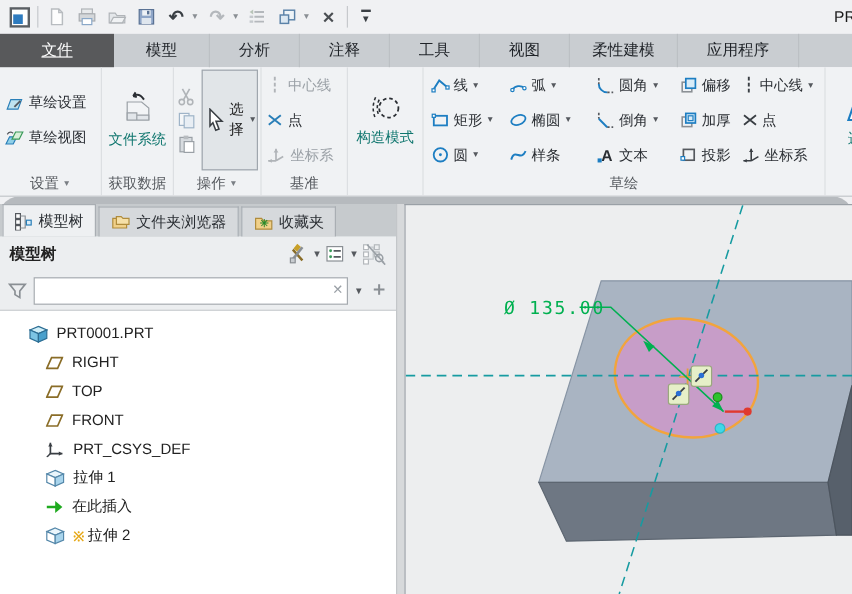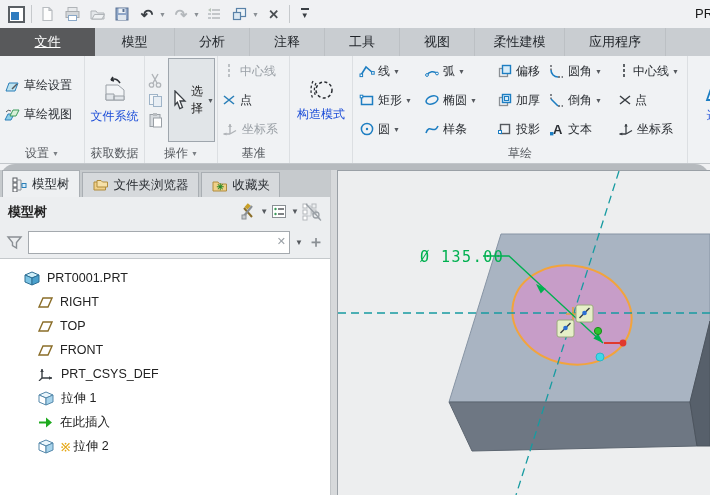--- a/index.html
+++ b/index.html
@@ -31,21 +31,21 @@
   .ribbon { height:108px; display:flex; background:#f0f2f4; border-bottom:1px solid #c2c6ca; overflow:hidden; }
   .rgroup { display:flex; flex-direction:column; border-right:1px solid #dcdfe2; flex:0 0 auto; }
   .rbody { flex:1 1 auto; display:flex; }
   .rlabel { height:19px; display:flex; align-items:center; justify-content:center; gap:3px;
     font-size:12px; color:#55595e; }
   .rlabel .dd { font-size:7px; color:#7a7f84; }
   .vstack { display:flex; flex-direction:column; justify-content:center; }
   .sbtn { display:flex; align-items:center; gap:4px; height:29px; padding:0 4px; font-size:12px; color:#2a2e33; }
   .sbtn.disabled { color:#9aa0a6; }
   .bigbtn { display:flex; flex-direction:column; align-items:center; justify-content:center; gap:3px;
-    font-size:12px; color:#1d4ed8; padding:2px 4px; }
+    font-size:12px; color:#0f766e; padding:2px 4px; }
   .icn { display:inline-flex; align-items:center; justify-content:center; flex:0 0 auto; }
   .dd8 { font-size:7px; color:#55595e; }
   .ops-icons { display:flex; flex-direction:column; justify-content:center; gap:3px; padding:0 2px; }
   .select-btn { width:47px; margin:2px 2px; border:1px solid #9fa6ad; background:#e1e5e8;
     display:flex; align-items:center; justify-content:center; gap:2px; font-size:12px; }
   .sketch-grid { display:flex; padding-left:4px; }
   .scol { display:flex; flex-direction:column; justify-content:center; }
   .scell { display:flex; align-items:center; gap:3px; height:29px; padding:0 4px 0 2px; font-size:12px; color:#2a2e33; white-space:nowrap; }
 
   
@@ -320,20 +320,45 @@
           <span>椭圆</span>
             <span class="dd8">▼</span>
         </div>
         <div class="scell">
           <svg class="icn" width="16" height="16">
               <path d="M2,12 C5,2 10,14 14,5" fill="none" stroke="#1d7ec2" stroke-width="1.6"></path>
             </svg>
           <span>样条</span>
         </div>
       </div>
+      <div class="scol" style="width:70px">
+        <div class="scell">
+          <svg class="icn" width="16" height="16">
+              <path d="M2,2 V7 M9,14 H14" stroke="#55595e" stroke-width="1.4" stroke-dasharray="2 1.6"></path>
+              <path d="M2,7 A7,7 0 0 0 9,14" fill="none" stroke="#1d7ec2" stroke-width="1.6"></path>
+            </svg>
+          <span>圆角</span>
+            <span class="dd8">▼</span>
+        </div>
+        <div class="scell">
+          <svg class="icn" width="16" height="16">
+              <path d="M2,2 V7 M9,14 H14" stroke="#55595e" stroke-width="1.4" stroke-dasharray="2 1.6"></path>
+              <path d="M2,7 L9,14" stroke="#1d7ec2" stroke-width="1.6"></path>
+            </svg>
+          <span>倒角</span>
+            <span class="dd8">▼</span>
+        </div>
+        <div class="scell">
+          <svg class="icn" width="16" height="16">
+              <text x="4" y="13" font-size="13" font-weight="bold" fill="#2a2e33" font-family="Liberation Sans, sans-serif">A</text>
+              <rect x="1" y="11" width="3.4" height="3.4" fill="#1d7ec2"></rect>
+            </svg>
+          <span>文本</span>
+        </div>
+      </div>
       <div class="scol" style="width:53px">
         <div class="scell">
           <svg class="icn" width="16" height="16">
               <rect x="2.5" y="5.5" width="8" height="8" fill="none" stroke="#8a8f94" stroke-width="1.3"></rect>
               <rect x="5.5" y="2.5" width="8" height="8" fill="#d8ecf8" stroke="#1d7ec2" stroke-width="1.4"></rect>
             </svg>
           <span>偏移</span>
         </div>
         <div class="scell">
           <svg class="icn" width="16" height="16">
@@ -342,45 +367,20 @@
               <rect x="7.5" y="4.5" width="4" height="4" fill="none" stroke="#1d7ec2"></rect>
             </svg>
           <span>加厚</span>
         </div>
         <div class="scell">
           <svg class="icn" width="16" height="16">
               <rect x="3.5" y="3.5" width="9" height="9" fill="none" stroke="#55595e" stroke-width="1.4"></rect>
               <rect x="1.5" y="9.5" width="3" height="3" fill="#fff" stroke="#1d7ec2"></rect>
             </svg>
           <span>投影</span>
-        </div>
-      </div>
-      <div class="scol" style="width:70px">
-        <div class="scell">
-          <svg class="icn" width="16" height="16">
-              <path d="M2,2 V7 M9,14 H14" stroke="#55595e" stroke-width="1.4" stroke-dasharray="2 1.6"></path>
-              <path d="M2,7 A7,7 0 0 0 9,14" fill="none" stroke="#1d7ec2" stroke-width="1.6"></path>
-            </svg>
-          <span>圆角</span>
-            <span class="dd8">▼</span>
-        </div>
-        <div class="scell">
-          <svg class="icn" width="16" height="16">
-              <path d="M2,2 V7 M9,14 H14" stroke="#55595e" stroke-width="1.4" stroke-dasharray="2 1.6"></path>
-              <path d="M2,7 L9,14" stroke="#1d7ec2" stroke-width="1.6"></path>
-            </svg>
-          <span>倒角</span>
-            <span class="dd8">▼</span>
-        </div>
-        <div class="scell">
-          <svg class="icn" width="16" height="16">
-              <text x="4" y="13" font-size="13" font-weight="bold" fill="#2a2e33" font-family="Liberation Sans, sans-serif">A</text>
-              <rect x="1" y="11" width="3.4" height="3.4" fill="#1d7ec2"></rect>
-            </svg>
-          <span>文本</span>
         </div>
       </div>
       <div class="scol" style="width:72px">
         <div class="scell">
           <svg class="icn" width="12" height="16">
               <line x1="6" y1="1" x2="6" y2="15" stroke="#3a3f44" stroke-width="1.6" stroke-dasharray="3 2"></line>
             </svg>
           <span>中心线</span>
             <span class="dd8">▼</span>
         </div>

